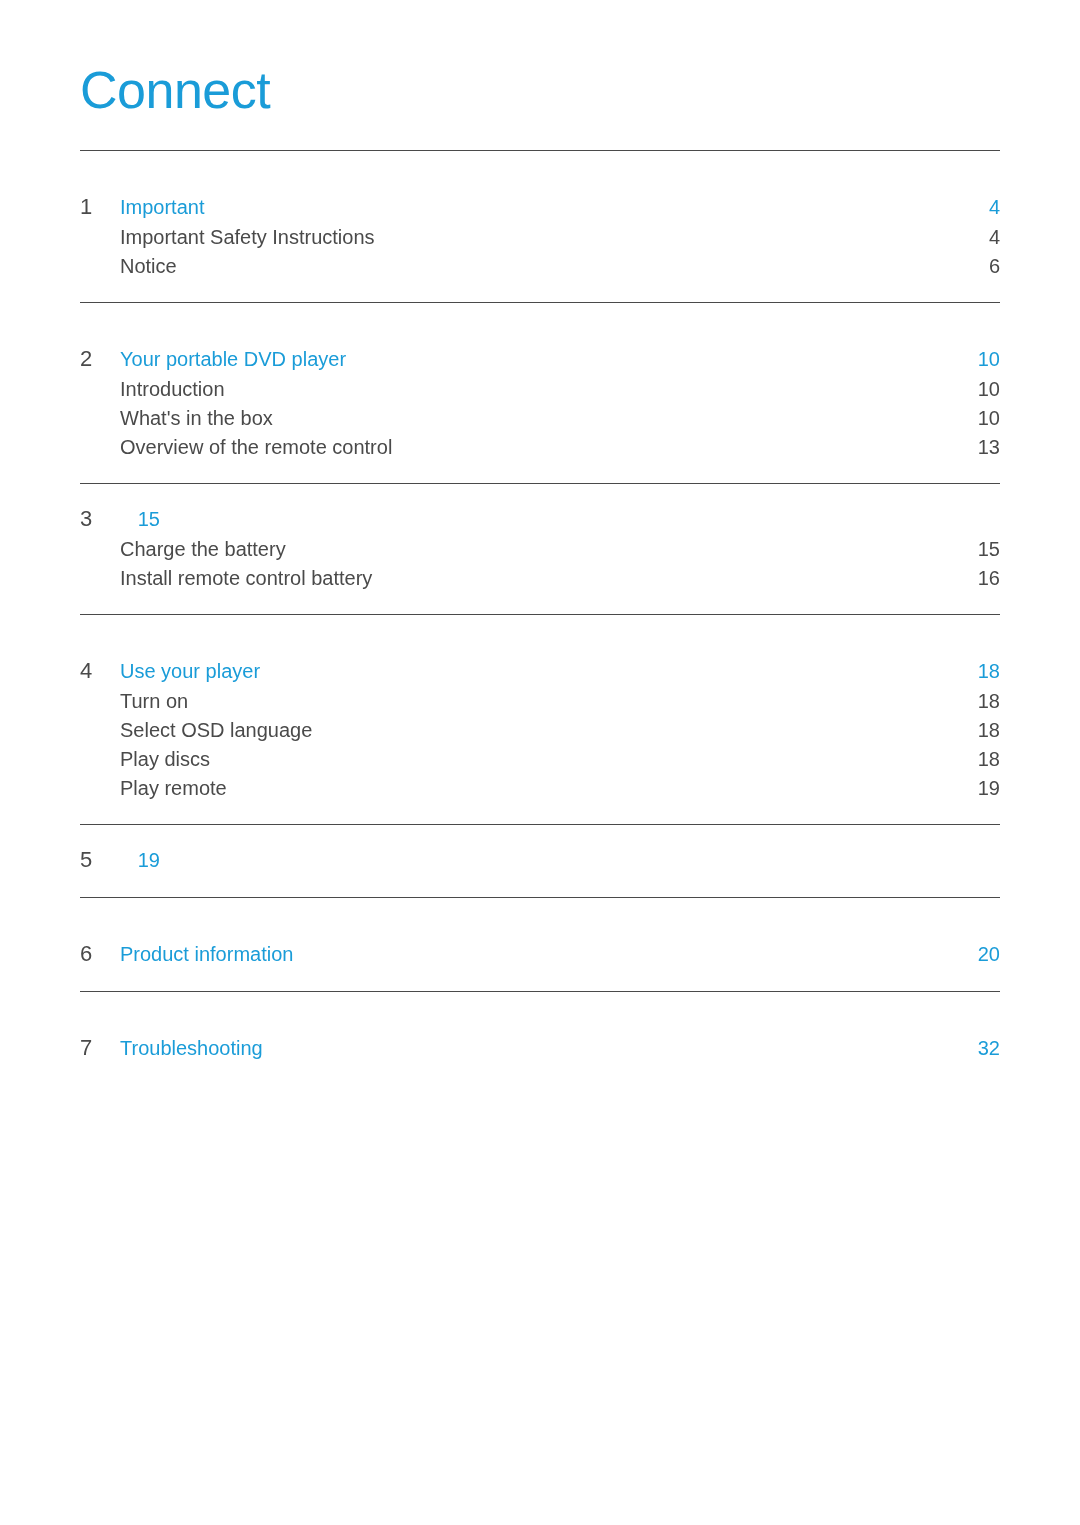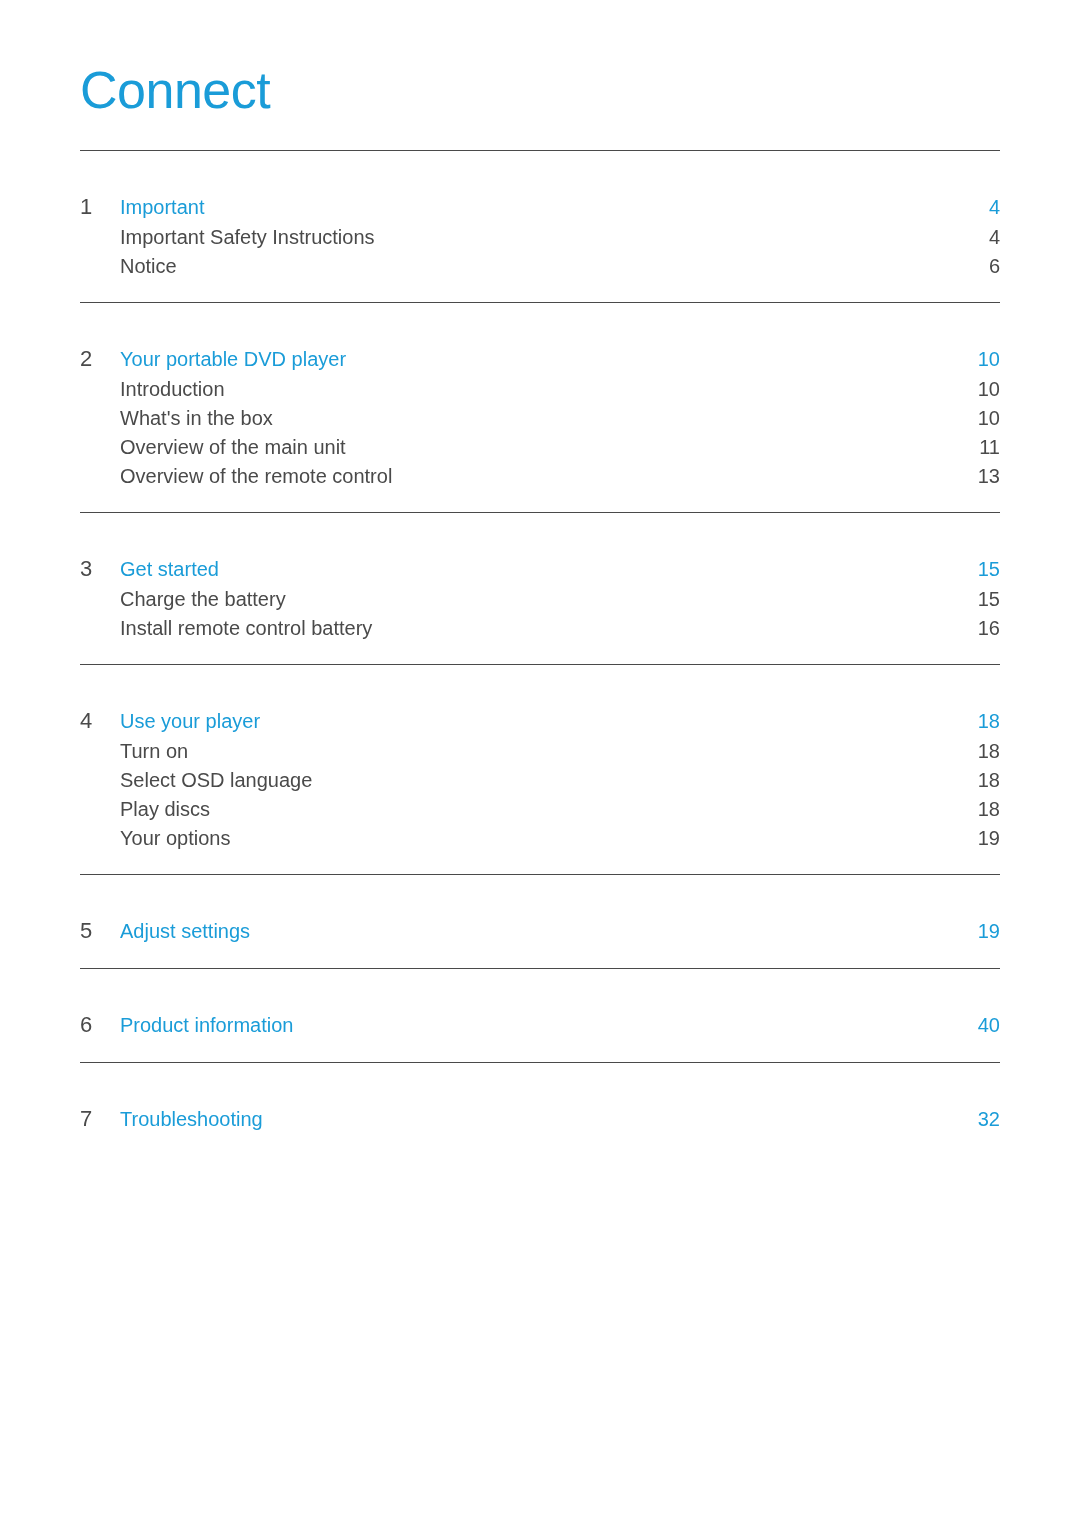--- a/index.html
+++ b/index.html
@@ -113,32 +113,27 @@
       </div>
       <div class="sub-row">
         <span class="sub-label">Introduction</span>
         <span class="sub-page">10</span>
       </div>
       <div class="sub-row">
         <span class="sub-label">What's in the box</span>
         <span class="sub-page">10</span>
       </div>
       <div class="sub-row">
-        <span class="sub-label">Overview of the main unit</span>
-        <span class="sub-page">11</span>
-      </div>
-      <div class="sub-row">
         <span class="sub-label">Overview of the remote control</span>
         <span class="sub-page">13</span>
       </div>
     </div>
     <div class="toc-section">
       <div class="toc-row">
         <span class="toc-number">3</span>
-        <span class="toc-label section-title">Get started</span>
         <span class="toc-page">15</span>
       </div>
       <div class="sub-row">
         <span class="sub-label">Charge the battery</span>
         <span class="sub-page">15</span>
       </div>
       <div class="sub-row">
         <span class="sub-label">Install remote control battery</span>
         <span class="sub-page">16</span>
       </div>
@@ -155,36 +150,35 @@
       </div>
       <div class="sub-row">
         <span class="sub-label">Select OSD language</span>
         <span class="sub-page">18</span>
       </div>
       <div class="sub-row">
         <span class="sub-label">Play discs</span>
         <span class="sub-page">18</span>
       </div>
       <div class="sub-row">
-        <span class="sub-label">Your options</span>
+        <span class="sub-label">Play remote</span>
         <span class="sub-page">19</span>
       </div>
     </div>
     <div class="toc-section">
       <div class="toc-row">
         <span class="toc-number">5</span>
-        <span class="toc-label section-title">Adjust settings</span>
         <span class="toc-page">19</span>
       </div>
     </div>
     <div class="toc-section">
       <div class="toc-row">
         <span class="toc-number">6</span>
         <span class="toc-label section-title">Product information</span>
-        <span class="toc-page">40</span>
+        <span class="toc-page">20</span>
       </div>
     </div>
     <div class="toc-section">
       <div class="toc-row">
         <span class="toc-number">7</span>
         <span class="toc-label section-title">Troubleshooting</span>
         <span class="toc-page">32</span>
       </div>
     </div>
   </div>

